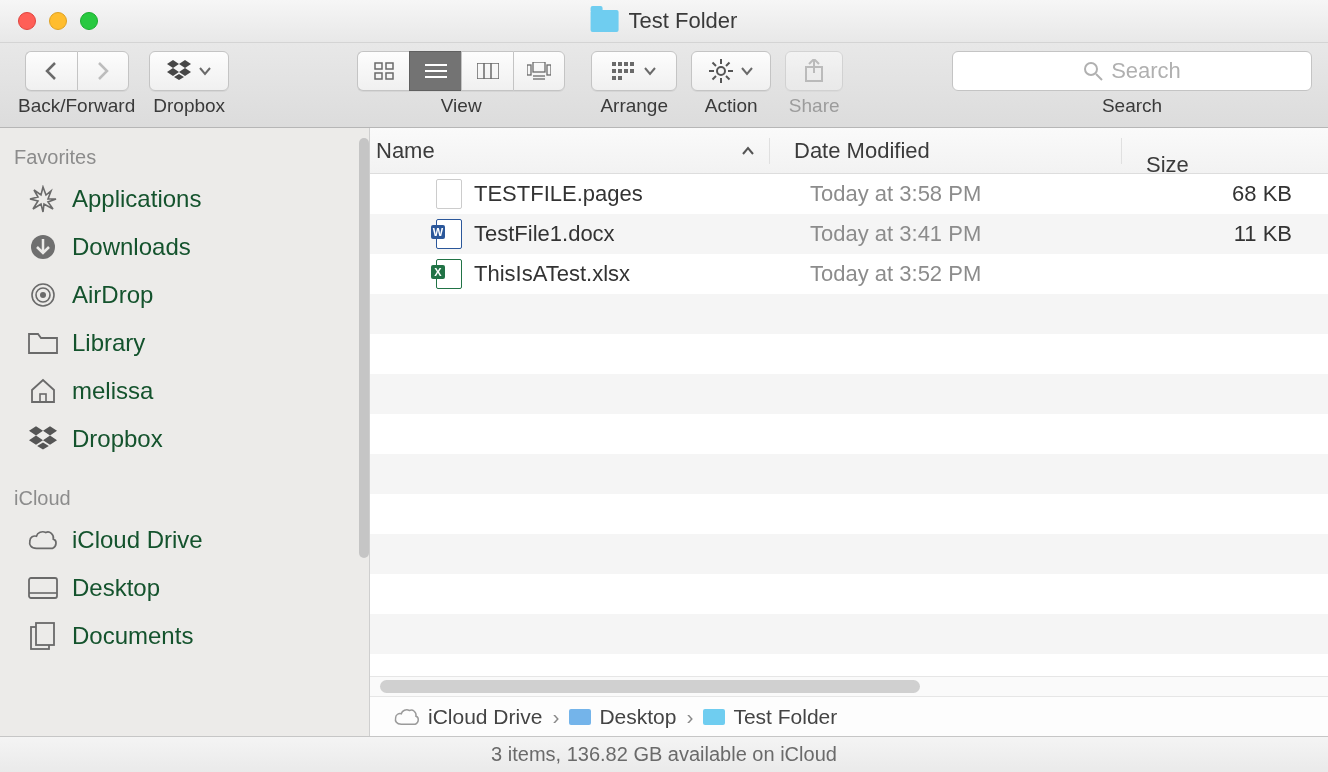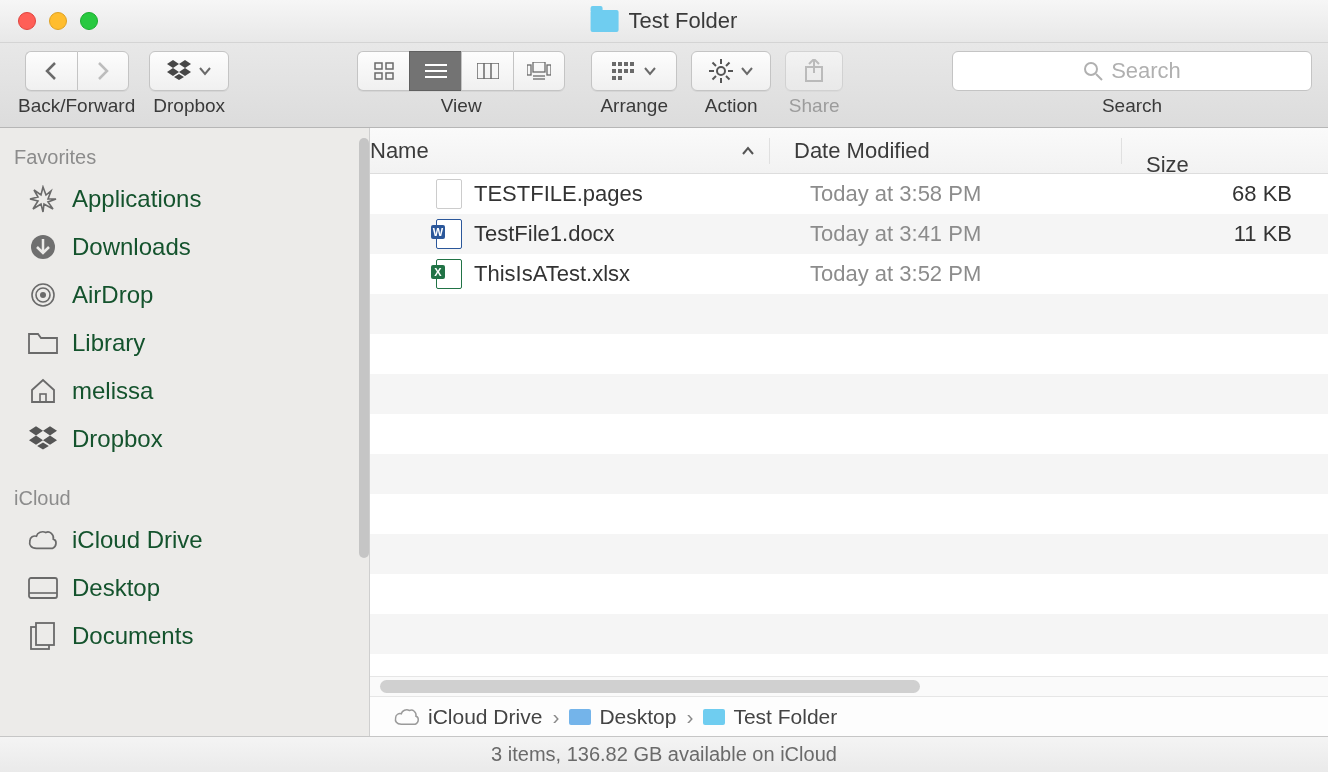--- a/index.html
+++ b/index.html
@@ -73,21 +73,21 @@
 .sb-section { font-size: 20px; color: #8c8c8c; padding: 6px 18px 6px 14px; }
 .sb-item { display:flex; align-items:center; gap:14px; padding: 9px 18px 9px 28px; font-size: 24px; color: #14532d; }
 .sb-icon { width:30px; height:30px; display:flex; align-items:center; justify-content:center; color:#6f6f6f; }
 
 .main { flex:1; display:flex; flex-direction:column; background:#fff; position:relative; }
 .col-header {
   height: 46px; display:flex; align-items:center;
   background: linear-gradient(#fafafa,#f2f2f2); border-bottom: 1px solid #ddd;
   font-size: 22px; color: #3b3b3b;
 }
-.col-name { flex: 0 0 400px; padding-left: 0; display:flex; align-items:center; justify-content:space-between; padding-right:14px; border-right:1px solid #e0e0e0; }
+.col-name { flex: 0 0 400px; padding-left: 6px; display:flex; align-items:center; justify-content:space-between; padding-right:14px; border-right:1px solid #e0e0e0; }
 .col-date { flex: 0 0 352px; padding-left: 24px; border-right:1px solid #e0e0e0; }
 .col-size { flex: 1; padding-left: 24px; margin-top: 28px; }
 .rows { flex:1; overflow:auto; }
 .row { height: 40px; display:flex; align-items:center; font-size: 22px; }
 .row:nth-child(even) { background:#f5f5f5; }
 .row.empty { height: 40px; }
 .c-name { flex:0 0 400px; padding-left: 50px; display:flex; align-items:center; gap:12px; color:#333;margin-left:16px; }
 .c-date { flex:0 0 352px; padding-left:24px; color:#8c8c8c; }
 .c-size { flex:1; padding-right: 36px; text-align:right; color:#333; }
 .file-ic { width:26px; height:30px; border:1px solid #ccc; background:#fff; border-radius:2px; position:relative; }

